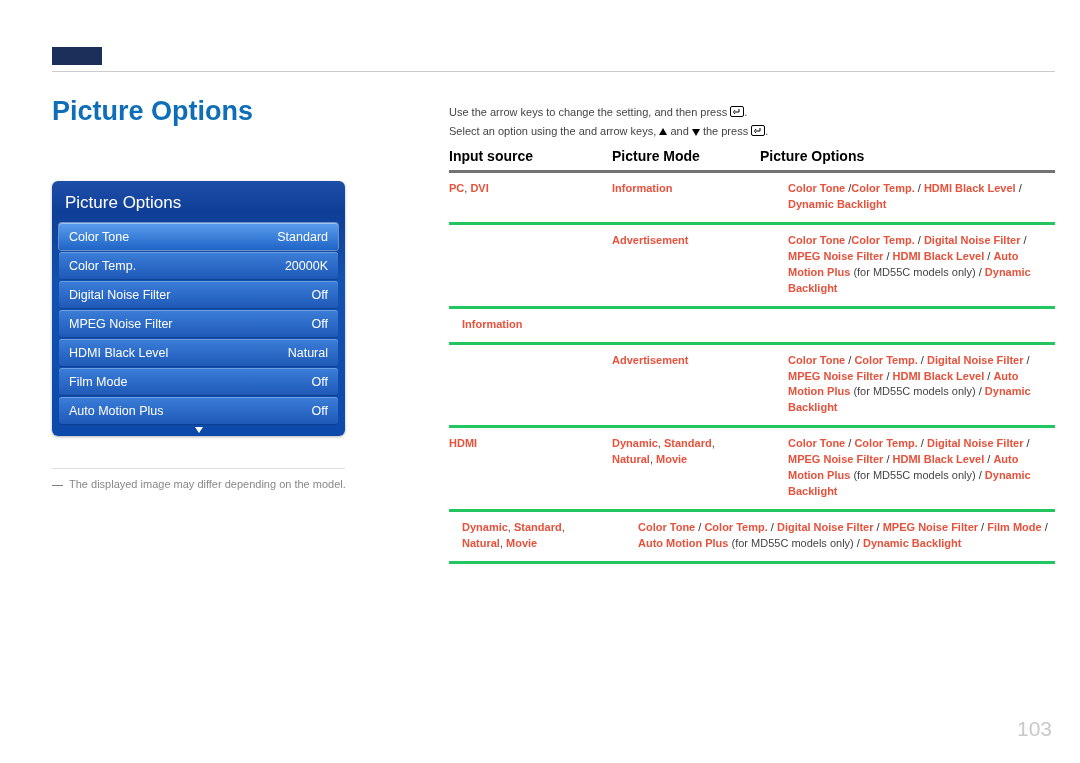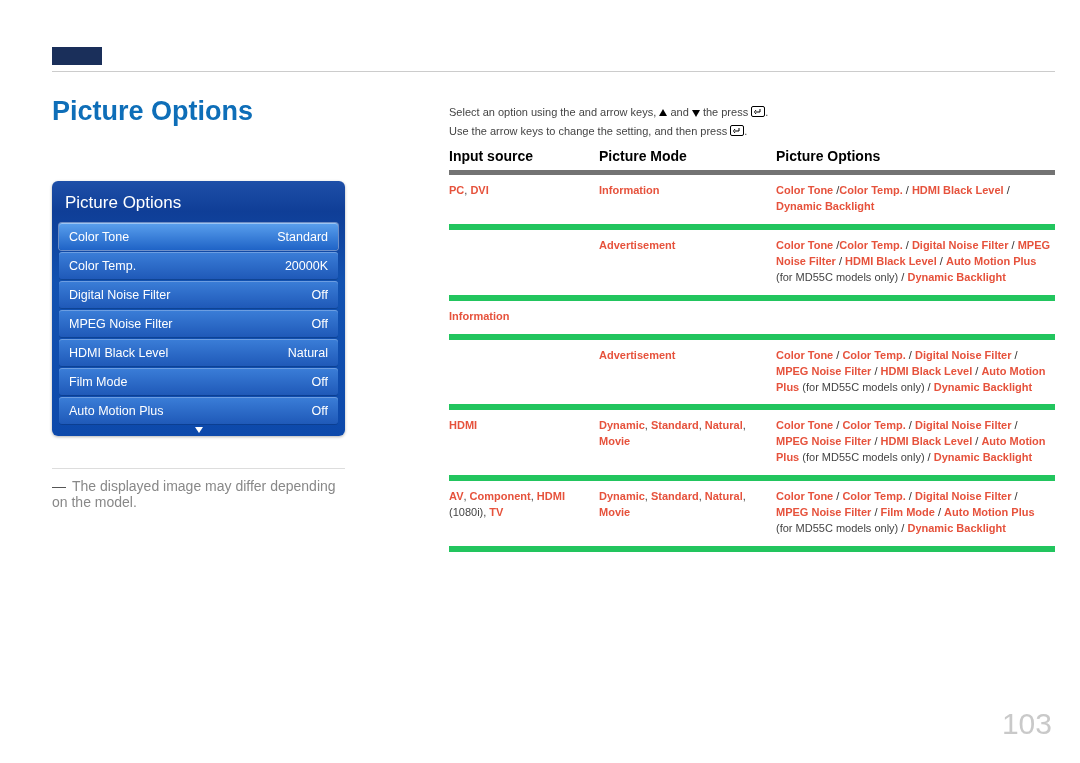--- a/index.html
+++ b/index.html
@@ -92,21 +92,21 @@
     top: 468px;
     left: 52px;
     width: 293px;
     border-top: 1px solid #ddd;
   }
   .note {
     position: absolute;
     top: 478px;
     left: 52px;
     width: 300px;
-    font-size: 14px;
+    font-size: 11px;
     color: #888;
   }
   .note .dash { color:#555; margin-right:6px; }
 
   .instr {
     position: absolute;
     top: 103px;
     left: 449px;
     right: 30px;
     font-size: 11px;
@@ -117,46 +117,46 @@
 
   .table {
     position: absolute;
     top: 148px;
     left: 449px;
     right: 25px;
     font-size: 11px;
   }
   .thead {
     display: flex;
-    border-bottom: 5px solid #737373;
+    border-bottom: 3px solid #737373;
     padding-bottom: 6px;
     font-weight: bold;
     font-size: 14px;
     color: #000;
   }
   .col-src { width: 150px; flex-shrink:0; }
-  .col-mode { width: 177px; flex-shrink:0;}
+  .col-mode { width: 148px; flex-shrink:0;margin-left:13px;}
   .col-opts { flex: 1; }
   .tr {
     display: flex;
-    border-bottom: 6px solid #22c55e;
+    border-bottom: 3px solid #22c55e;
     padding: 8px 0 9px 0;
     line-height: 1.45;
   }
   .tr .col-src { padding-right: 6px; }
   .tr .col-mode { padding-right: 6px; }
-  .tr .col-opts { padding-right: 4px; }
+  .tr .col-opts { padding-right: 4px; margin-left: 28px; }
   .hl { color: #e6523c; font-weight: bold; }
   .nm { color: #444; }
   .b { font-weight: bold; color:#000; }
   .page-num {
     position: absolute;
     bottom: 22px;
     right: 28px;
-    font-size: 30px;
+    font-size: 21px;
     color: #c9c9c9;
     font-weight: 300;
   }
   svg.menu-icon { width:12px; height:10px; }
   svg.enter-icon { width:14px; height:11px; }
   svg.tri { width:8px; height:8px; }
 </style>
 </head>
 <body>
 
@@ -226,35 +226,35 @@
         <polygon points="0,0 8,0 4,6" fill="#fff"></polygon>
       </svg>
   </div>
 </div>
 
 <div class="hr-under-panel"></div>
 <div class="note"><span class="dash">―</span><span>The displayed image may differ depending on the model.</span></div>
 
 <div class="instr">
   <div>
+    <span>Use the arrow keys to change the setting, and then press </span><span class="glyph"><svg class="enter-icon" viewBox="0 0 14 11">
+          <rect x="0.5" y="0.5" width="13" height="10" rx="1.5" fill="none" stroke="#000"></rect>
+          <path d="M9 3 v3 h-4 M5 4 l-1.5 2 L5 8" fill="none" stroke="#000" stroke-width="1"></path>
+        </svg></span><span>.</span>
+  </div>
+  <div>
     <span>Select an option using the and arrow keys, </span><span class="glyph"><svg class="tri" viewBox="0 0 8 8">
           <polygon points="4,0 8,7 0,7" fill="#000"></polygon>
         </svg></span><span> and </span><span class="glyph"><svg class="tri" viewBox="0 0 8 8">
           <polygon points="0,1 8,1 4,8" fill="#000"></polygon>
         </svg></span><span> the press </span><span class="glyph"><svg class="enter-icon" viewBox="0 0 14 11">
           <rect x="0.5" y="0.5" width="13" height="10" rx="1.5" fill="none" stroke="#000"></rect>
           <path d="M9 3 v3 h-4 M5 4 l-1.5 2 L5 8" fill="none" stroke="#000" stroke-width="1"></path>
         </svg></span><span>.</span>
   </div>
-  <div>
-    <span>Use the arrow keys to change the setting, and then press </span><span class="glyph"><svg class="enter-icon" viewBox="0 0 14 11">
-          <rect x="0.5" y="0.5" width="13" height="10" rx="1.5" fill="none" stroke="#000"></rect>
-          <path d="M9 3 v3 h-4 M5 4 l-1.5 2 L5 8" fill="none" stroke="#000" stroke-width="1"></path>
-        </svg></span><span>.</span>
-  </div>
 </div>
 
 <div class="table">
   <div class="thead">
     <div class="col-src">Input source</div>
     <div class="col-mode">Picture Mode</div>
     <div class="col-opts">Picture Options</div>
   </div>
   <div id="table-body">
       <div class="tr">
@@ -274,20 +274,19 @@
         <div class="col-src"></div>
         <div class="col-mode"><span class="hl">Advertisement</span></div>
         <div class="col-opts"><span class="hl">Color Tone</span> / <span class="hl">Color Temp.</span> / <span class="hl">Digital Noise Filter</span> / <span class="hl">MPEG Noise Filter</span> / <span class="hl">HDMI Black Level</span> / <span class="hl">Auto Motion Plus</span> <span class="nm">(for MD55C models only)</span> / <span class="hl">Dynamic Backlight</span></div>
       </div>
       <div class="tr">
         <div class="col-src"><span class="hl">HDMI</span></div>
         <div class="col-mode"><span class="hl">Dynamic</span><span class="nm">, </span><span class="hl">Standard</span><span class="nm">, </span><span class="hl">Natural</span><span class="nm">, </span><span class="hl">Movie</span></div>
         <div class="col-opts"><span class="hl">Color Tone</span> / <span class="hl">Color Temp.</span> / <span class="hl">Digital Noise Filter</span> / <span class="hl">MPEG Noise Filter</span> / <span class="hl">HDMI Black Level</span> / <span class="hl">Auto Motion Plus</span> <span class="nm">(for MD55C models only)</span> / <span class="hl">Dynamic Backlight</span></div>
       </div>
       <div class="tr">
-        <div class="col-src"><span class="hl">AV</span><span class="nm">, </span><span class="hl">Component</span><span class="nm">, </span><span class="hl">HDMI</span> <span class="nm">(1080i), </span><span class="hl">TV</span></div>
         <div class="col-mode"><span class="hl">Dynamic</span><span class="nm">, </span><span class="hl">Standard</span><span class="nm">, </span><span class="hl">Natural</span><span class="nm">, </span><span class="hl">Movie</span></div>
         <div class="col-opts"><span class="hl">Color Tone</span> / <span class="hl">Color Temp.</span> / <span class="hl">Digital Noise Filter</span> / <span class="hl">MPEG Noise Filter</span> / <span class="hl">Film Mode</span> / <span class="hl">Auto Motion Plus</span> <span class="nm">(for MD55C models only)</span> / <span class="hl">Dynamic Backlight</span></div>
       </div>
     </div>
 </div>
 
 <div class="page-num">103</div>
 
 </body></html>

